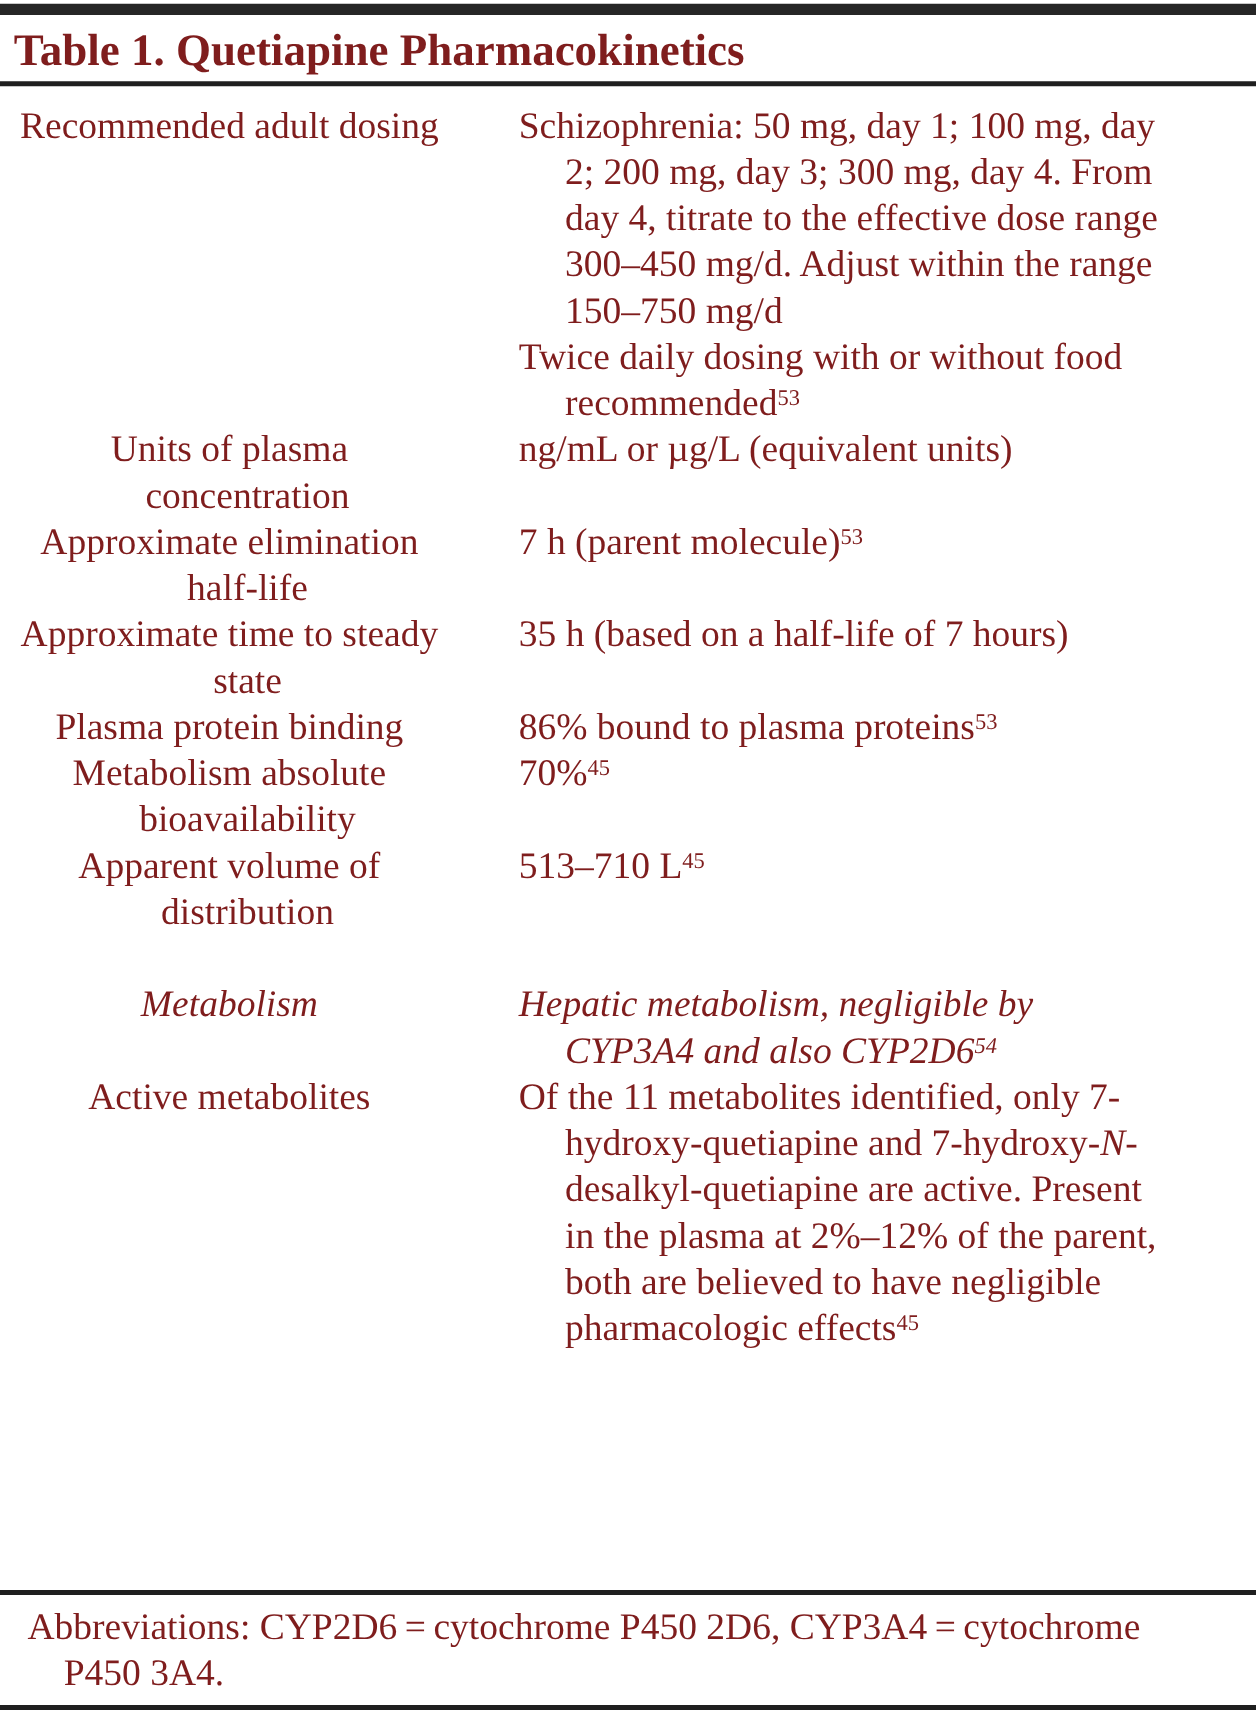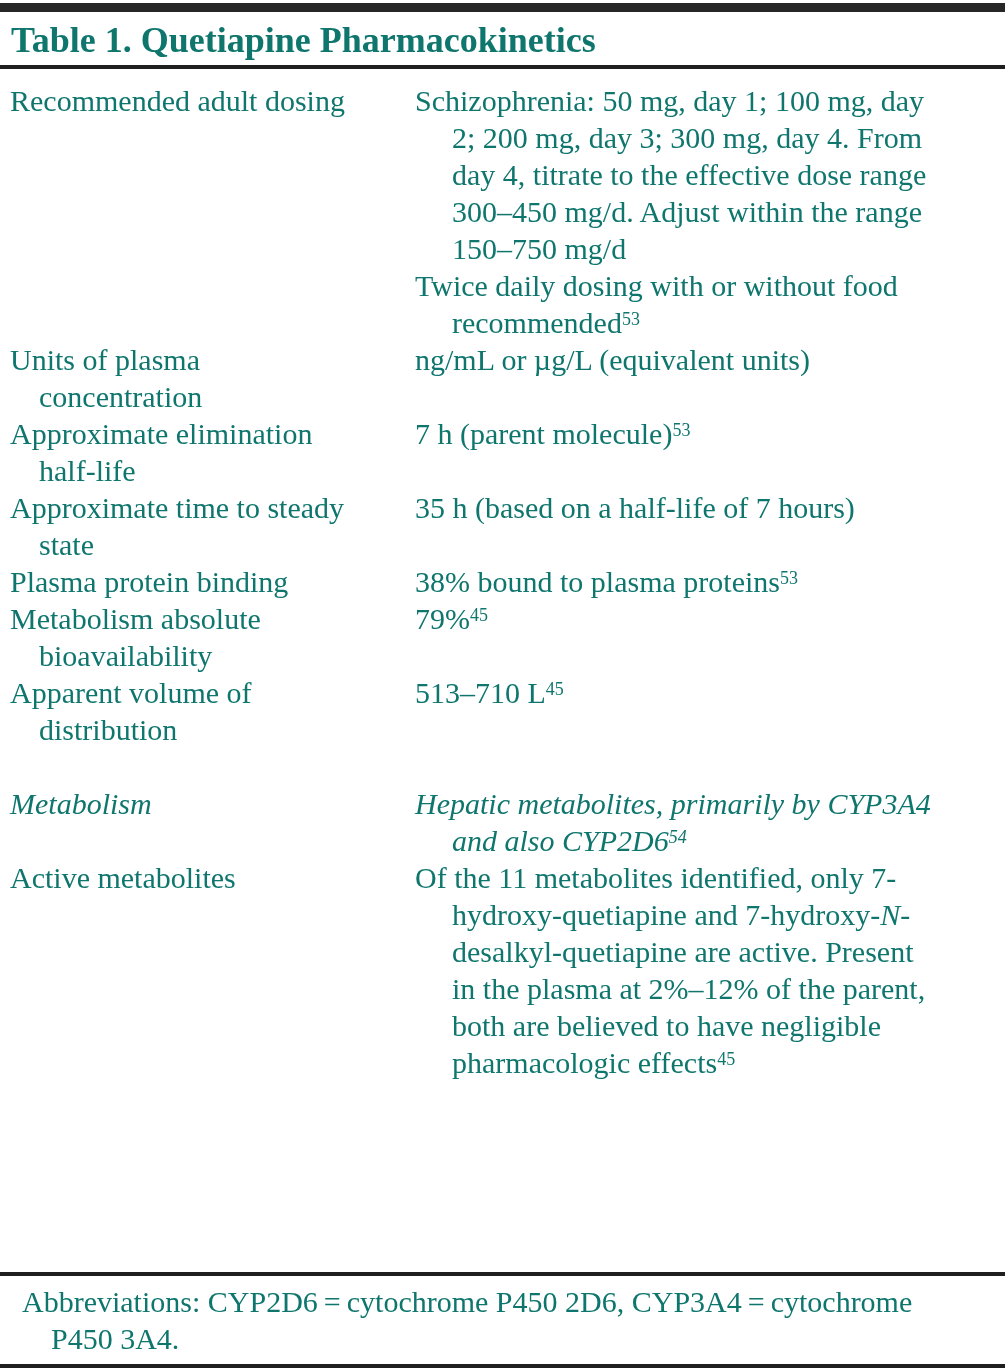--- a/index.html
+++ b/index.html
@@ -2,21 +2,21 @@
 <html><head>
 <meta charset="utf-8">
 <style>
   html, body { margin: 0; padding: 0; background: #ffffff; }
   .page {
     position: relative;
     width: 1005px;
     height: 1368px;
     box-sizing: border-box;
     background: #ffffff;
-    color: #0f766e;
+    color: #7f1d1d;
     font-family: "Liberation Serif", "DejaVu Serif", serif;
     display: flex;
     flex-direction: column;
     overflow: hidden;
   }
   .topbar { margin-top: 3px; height: 9px; background: #262626; }
   .rule   { height: 4px; background: #1f1f1f; }
   .title {
     margin: 0;
     padding: 6px 12px 3px 11px;
@@ -25,21 +25,21 @@
     font-weight: bold;
   }
   .tbody {
     padding: 13px 0 0 10px;
     font-size: 30px;
     line-height: 37px;
   }
   .row { display: flex; align-items: flex-start; }
   .row.gap { margin-top: 37px; font-style: italic; }
   .col-label { flex: 0 0 405px; box-sizing: border-box; padding-right: 58px; }
-  .col-label p { margin: 0; padding-left: 29px; text-indent: -29px; }
+  .col-label p { margin: 0; padding-left: 29px; text-indent: -29px; text-align: center; }
   .col-value { flex: 0 0 522px; box-sizing: border-box; }
   .col-value p { margin: 0; padding-left: 37px; text-indent: -37px; }
   sup {
     font-size: 0.6em;
     line-height: 0;
     position: relative;
     top: -0.45em;
     vertical-align: baseline;
   }
   i { font-style: italic; }
@@ -92,45 +92,45 @@
         </div>
         <div class="col-value">
           <p><span>35 h (based on a half-life of 7 hours)</span></p>
         </div>
       </div>
       <div class="row">
         <div class="col-label">
           <p>Plasma protein binding</p>
         </div>
         <div class="col-value">
-          <p><span>38% bound to plasma proteins</span><sup>53</sup></p>
+          <p><span>86% bound to plasma proteins</span><sup>53</sup></p>
         </div>
       </div>
       <div class="row">
         <div class="col-label">
           <p>Metabolism absolute bioavailability</p>
         </div>
         <div class="col-value">
-          <p><span>79%</span><sup>45</sup></p>
+          <p><span>70%</span><sup>45</sup></p>
         </div>
       </div>
       <div class="row">
         <div class="col-label">
           <p>Apparent volume of distribution</p>
         </div>
         <div class="col-value">
           <p><span>513–710 L</span><sup>45</sup></p>
         </div>
       </div>
       <div class="row gap">
         <div class="col-label">
           <p>Metabolism</p>
         </div>
         <div class="col-value">
-          <p><span>Hepatic metabolites, primarily by CYP3A4 and also CYP2D6</span><sup>54</sup></p>
+          <p><span>Hepatic metabolism, negligible by CYP3A4 and also CYP2D6</span><sup>54</sup></p>
         </div>
       </div>
       <div class="row">
         <div class="col-label">
           <p>Active metabolites</p>
         </div>
         <div class="col-value">
           <p><span>Of the 11 metabolites identified, only 7-hydroxy-quetiapine and 7-hydroxy-</span><i>N</i><span>-desalkyl-quetiapine are active. Present in the plasma at 2%–12% of the parent, both are believed to have negligible pharmacologic effects</span><sup>45</sup></p>
         </div>
       </div>

